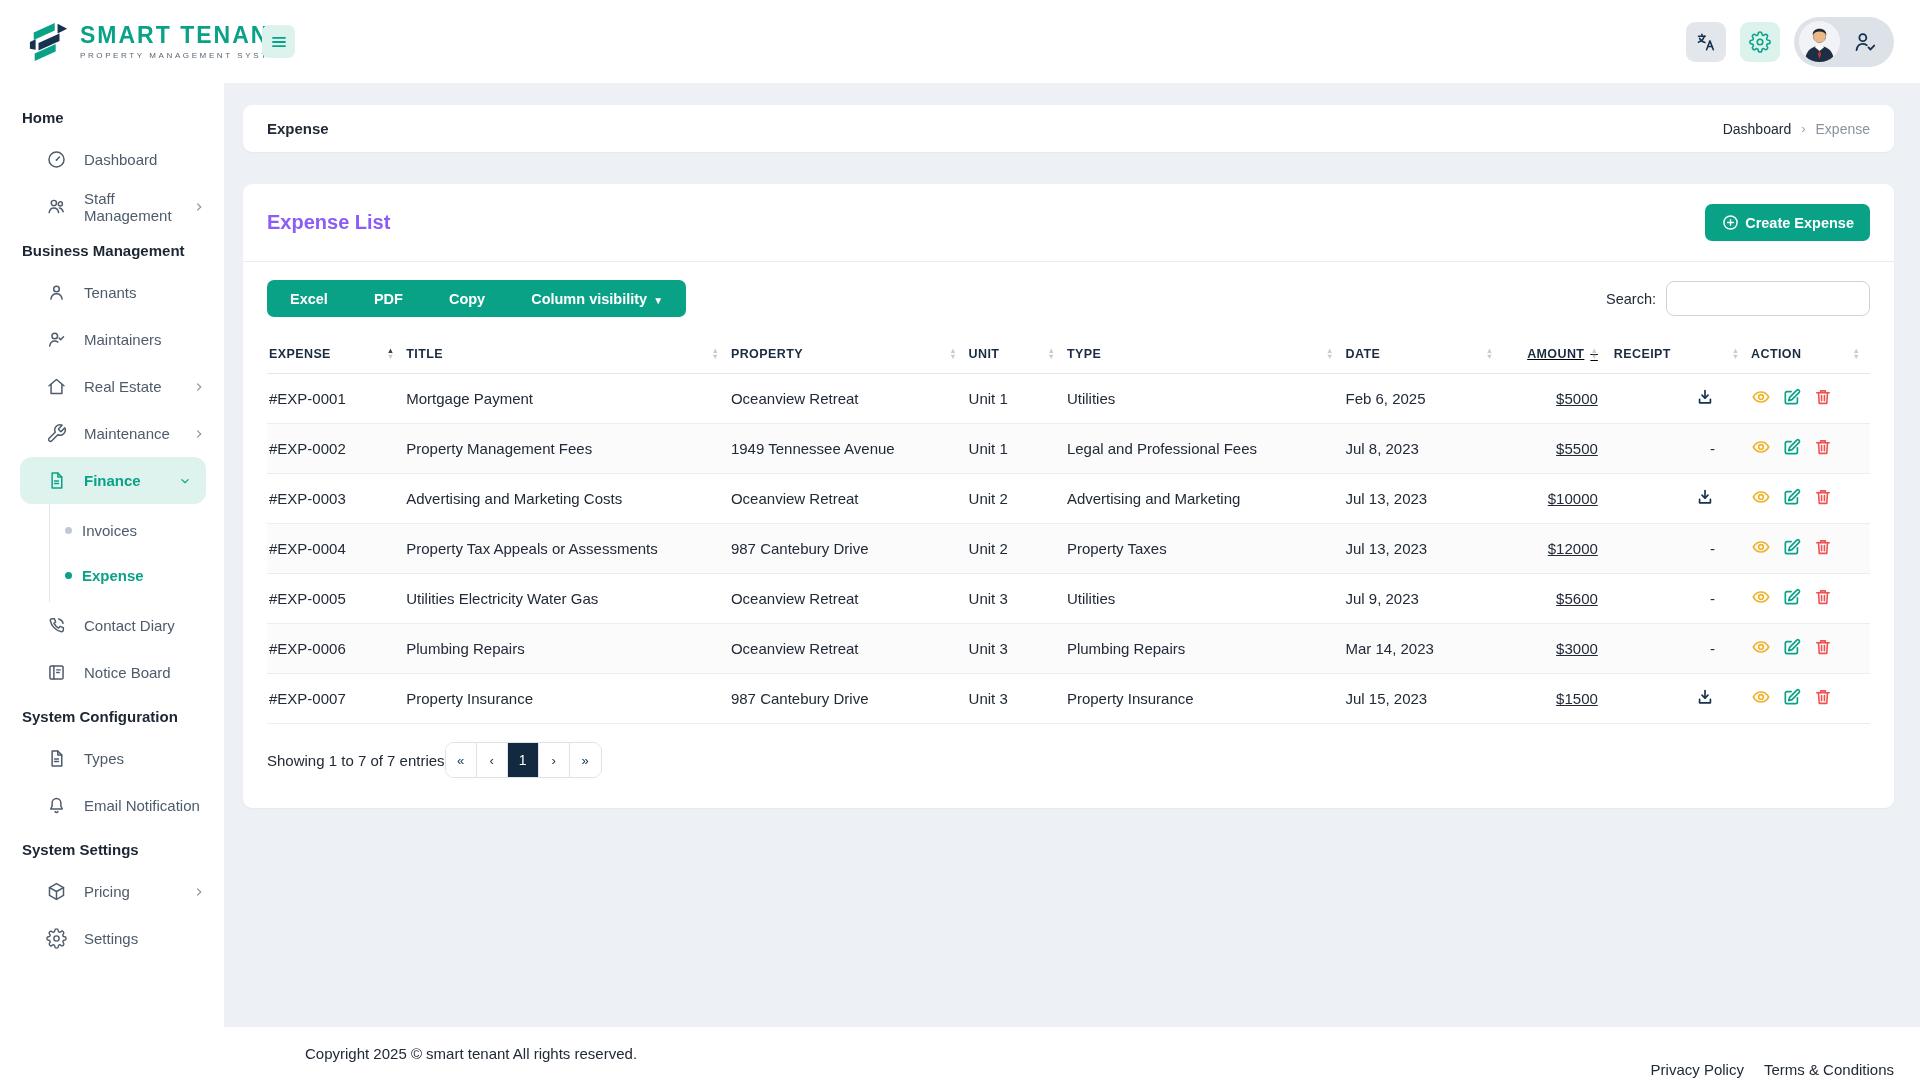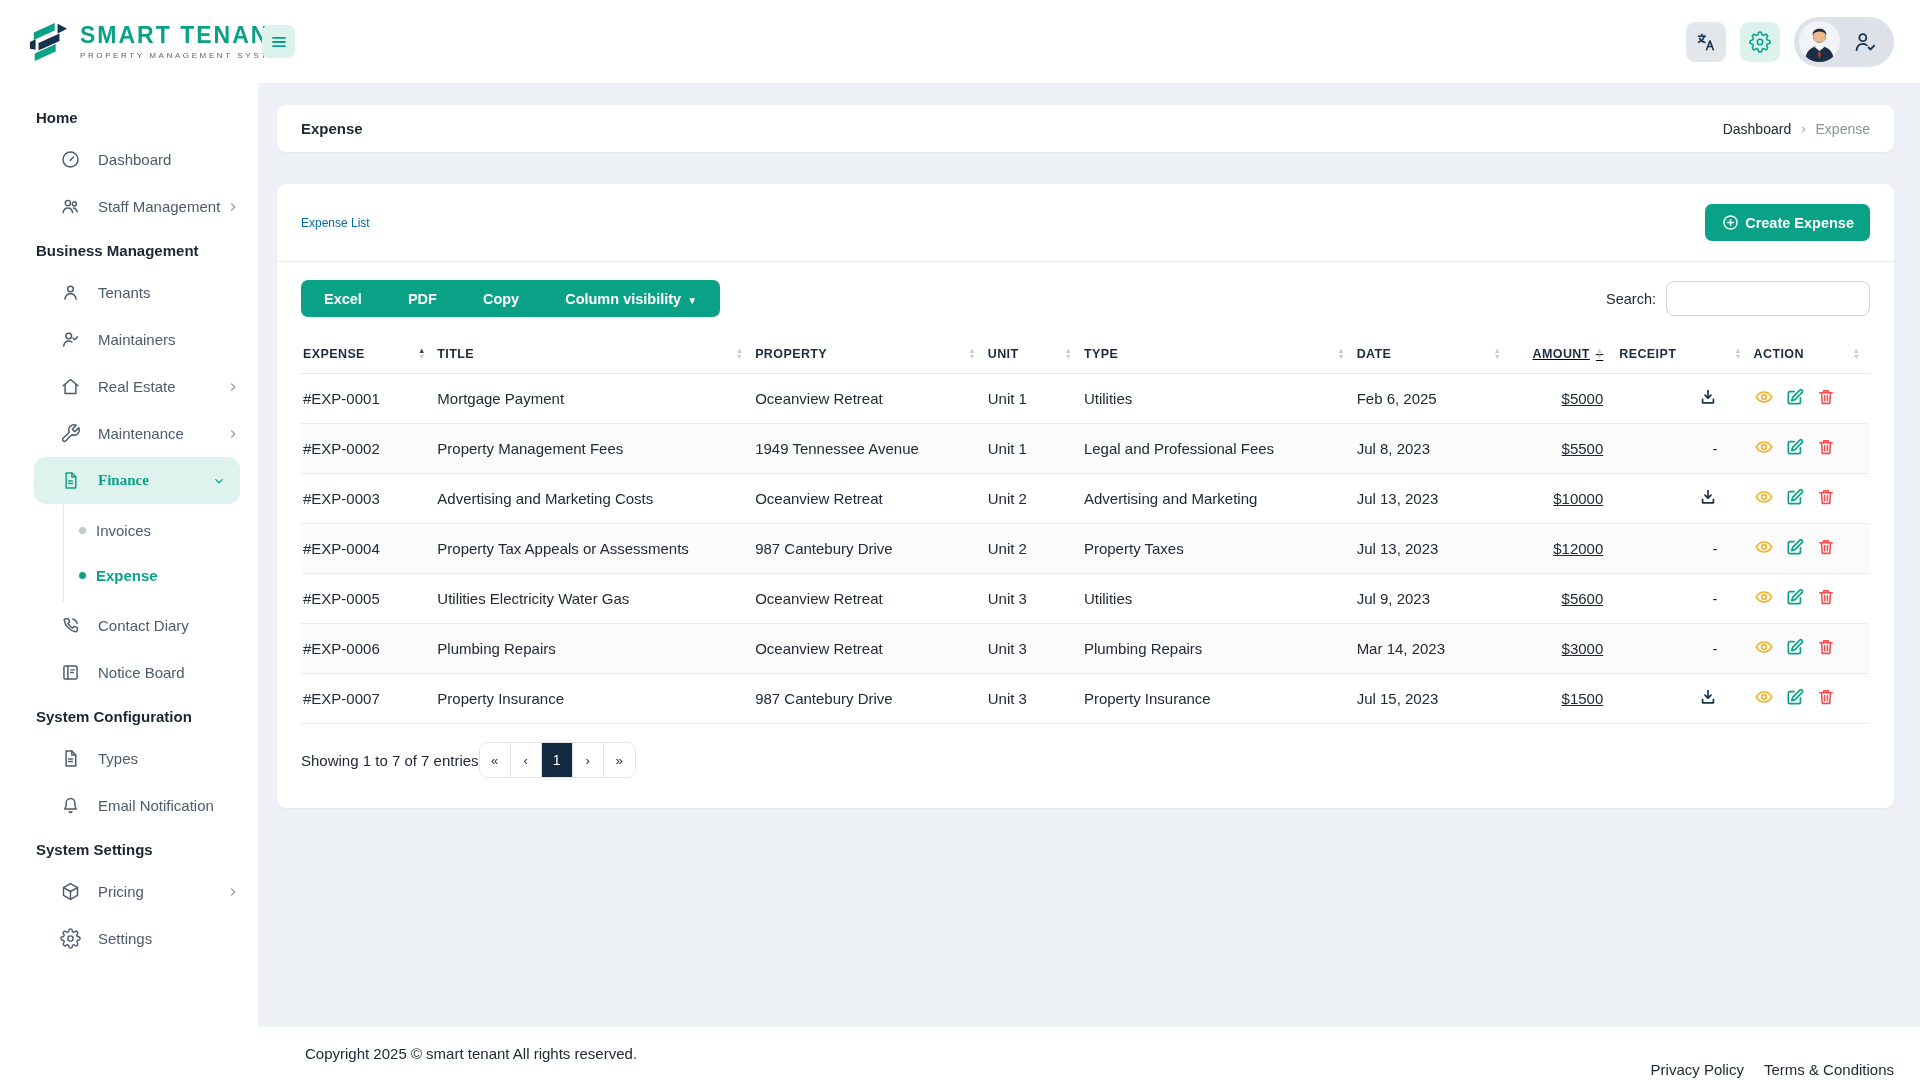--- a/index.html
+++ b/index.html
@@ -16,27 +16,27 @@
     display:flex; align-items:center; justify-content:center; cursor:pointer; }
   .topbar-right { margin-left:auto; display:flex; align-items:center; gap:14px; padding-right:26px; }
   .icon-btn { width:40px; height:40px; border:none; border-radius:9px; display:flex; align-items:center; justify-content:center; cursor:pointer; }
   .icon-btn.gray { background:#e3e7ec; color:#16324f; }
   .icon-btn.teal { background:#dcf2ed; color:#0aa287; }
   .profile-pill { height:50px; border-radius:25px; background:#dde2e9; display:flex; align-items:center; gap:12px; padding:0 16px 0 5px; cursor:pointer; }
   .avatar { width:41px; height:41px; border-radius:50%; overflow:hidden; background:#f1f3f6; flex:0 0 auto; }
 
   
   .shell { flex:1 1 auto; display:flex; min-height:0; }
-  .sidebar { width:258px; background:#fff; flex:0 0 auto; padding:14px 0 0 16px; overflow:hidden; }
+  .sidebar { width:224px; background:#fff; flex:0 0 auto; padding:14px 0 0 2px; overflow:hidden; }
   .side-section-label { font-size:15px; font-weight:bold; color:#1c2633; padding:12px 20px 10px 20px; }
   .side-item { display:flex; align-items:center; height:47px; padding:0 18px 0 44px; color:#4e5b6b; cursor:pointer; position:relative; }
   .si-icon { width:21px; height:21px; margin-right:17px; display:flex; align-items:center; justify-content:center; color:#4e5b6b; flex:0 0 auto; }
   .si-label { font-size:15px; }
   .si-chev { margin-left:auto; color:#8a95a3; display:flex; align-items:center; }
-  .side-item.active { background:#dff3ee; border-radius:12px; margin:0 18px 0 18px; padding:0 14px 0 26px; color:#0aa287;font-family:Liberation Serif, serif; }
+  .side-item.active { background:#dff3ee; border-radius:12px; margin:0 18px 0 18px; padding:0 14px 0 26px; color:#0aa287; }
   .side-item.active .si-icon, .side-item.active .si-chev { color:#0aa287; }
   .side-item.active .si-label { font-weight:bold; }
   .submenu { border-left:1px solid #e4e7ec; margin-left:47px; padding:4px 0; }
   .sub-item { display:flex; align-items:center; height:45px; padding-left:15px; color:#4e5b6b; cursor:pointer; }
   .sub-dot { width:7px; height:7px; border-radius:50%; background:#c2c9d2; margin-right:10px; flex:0 0 auto; }
   .sub-label { font-size:15px; }
   .sub-item.active { color:#0aa287; }
   .sub-item.active .sub-dot { background:#0aa287; }
   .sub-item.active .sub-label { font-weight:bold; }
 
@@ -45,21 +45,21 @@
   .crumb-card { background:#fff; border-radius:9px; height:47px; display:flex; align-items:center; justify-content:space-between;
     padding:0 24px; box-shadow:0 1px 2px rgba(20,30,50,.04); margin-bottom:32px; }
   .crumb-title { font-size:15px; font-weight:bold; color:#212a36; }
   .crumb-trail { display:flex; align-items:center; gap:10px; font-size:14px; }
   .crumb-link { color:#212a36; cursor:pointer; }
   .crumb-sep { color:#9aa3ae; font-size:13px; }
   .crumb-current { color:#8a929c; }
 
   .list-card { background:#fff; border-radius:9px; box-shadow:0 1px 2px rgba(20,30,50,.04); }
   .card-head { display:flex; align-items:center; justify-content:space-between; padding:20px 24px; border-bottom:1px solid #e9ecef; }
-  .card-title { font-size:12px; font-weight:normal; color:#0369a1; }
+  .card-title { font-size:20px; font-weight:bold; color:#8b5cf6; }
   .create-btn { background:#0aa287; color:#fff; border:none; border-radius:7px; height:37px; padding:0 16px;
     font-size:14.5px; font-weight:bold; display:flex; align-items:center; gap:5px; cursor:pointer; }
   .card-body { padding:18px 24px 30px 24px; }
 
   .table-toolbar { display:flex; align-items:center; justify-content:space-between; margin-bottom:20px; }
   .export-group { display:flex; background:#0aa287; border-radius:7px; overflow:hidden; }
   .export-btn { background:transparent; border:none; color:#fff; font-size:14.5px; font-weight:bold; height:37px; padding:0 23px; cursor:pointer; }
   .colvis-caret { font-size:10px; margin-left:6px; }
   .search-wrap { display:flex; align-items:center; gap:10px; }
   .search-label { font-size:14.5px; color:#212a36; }

